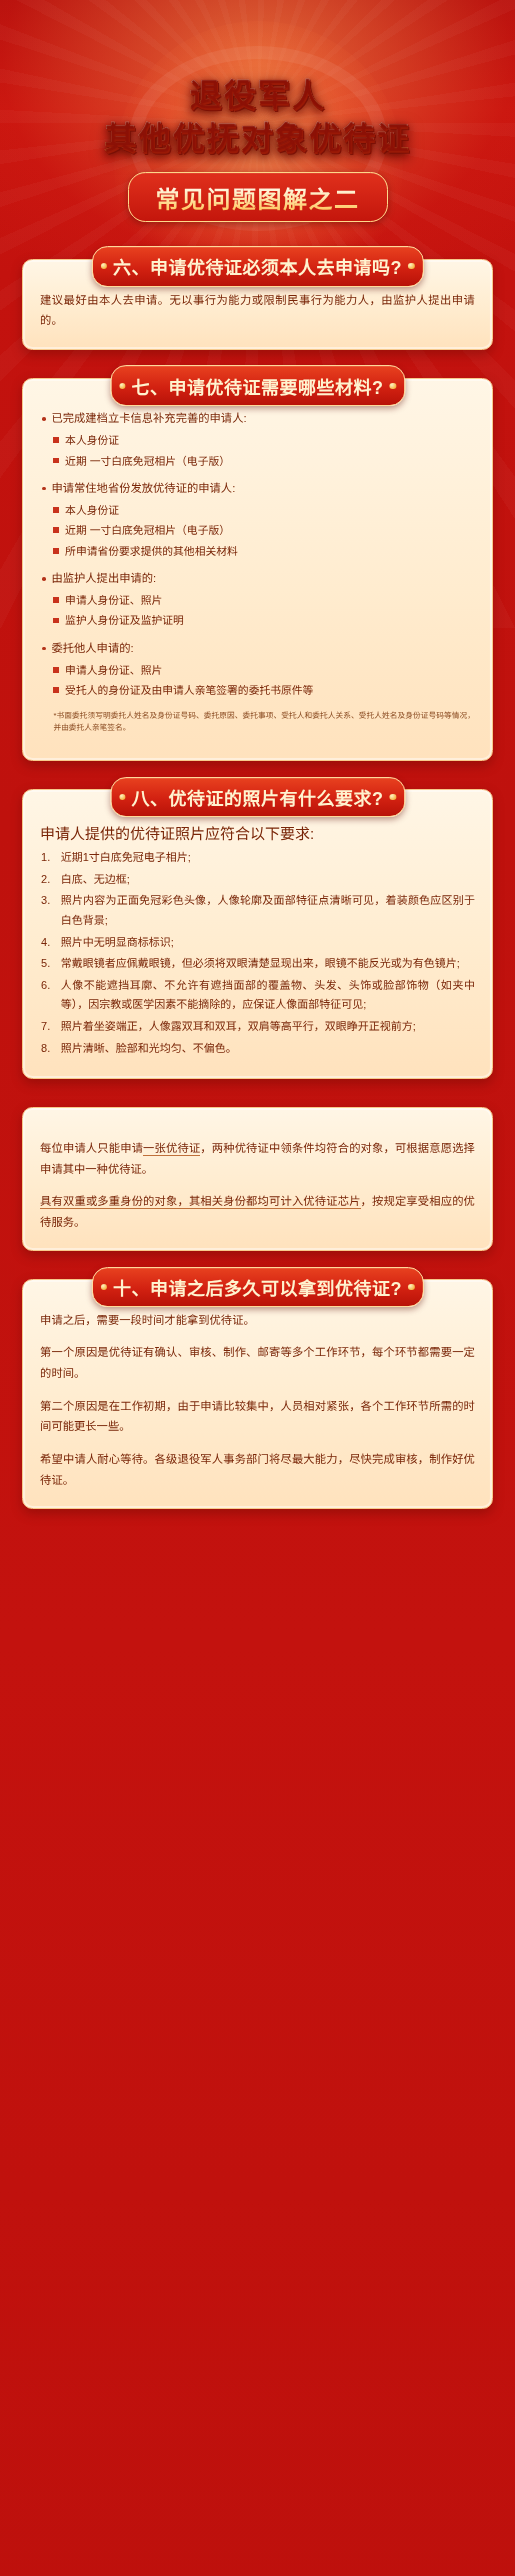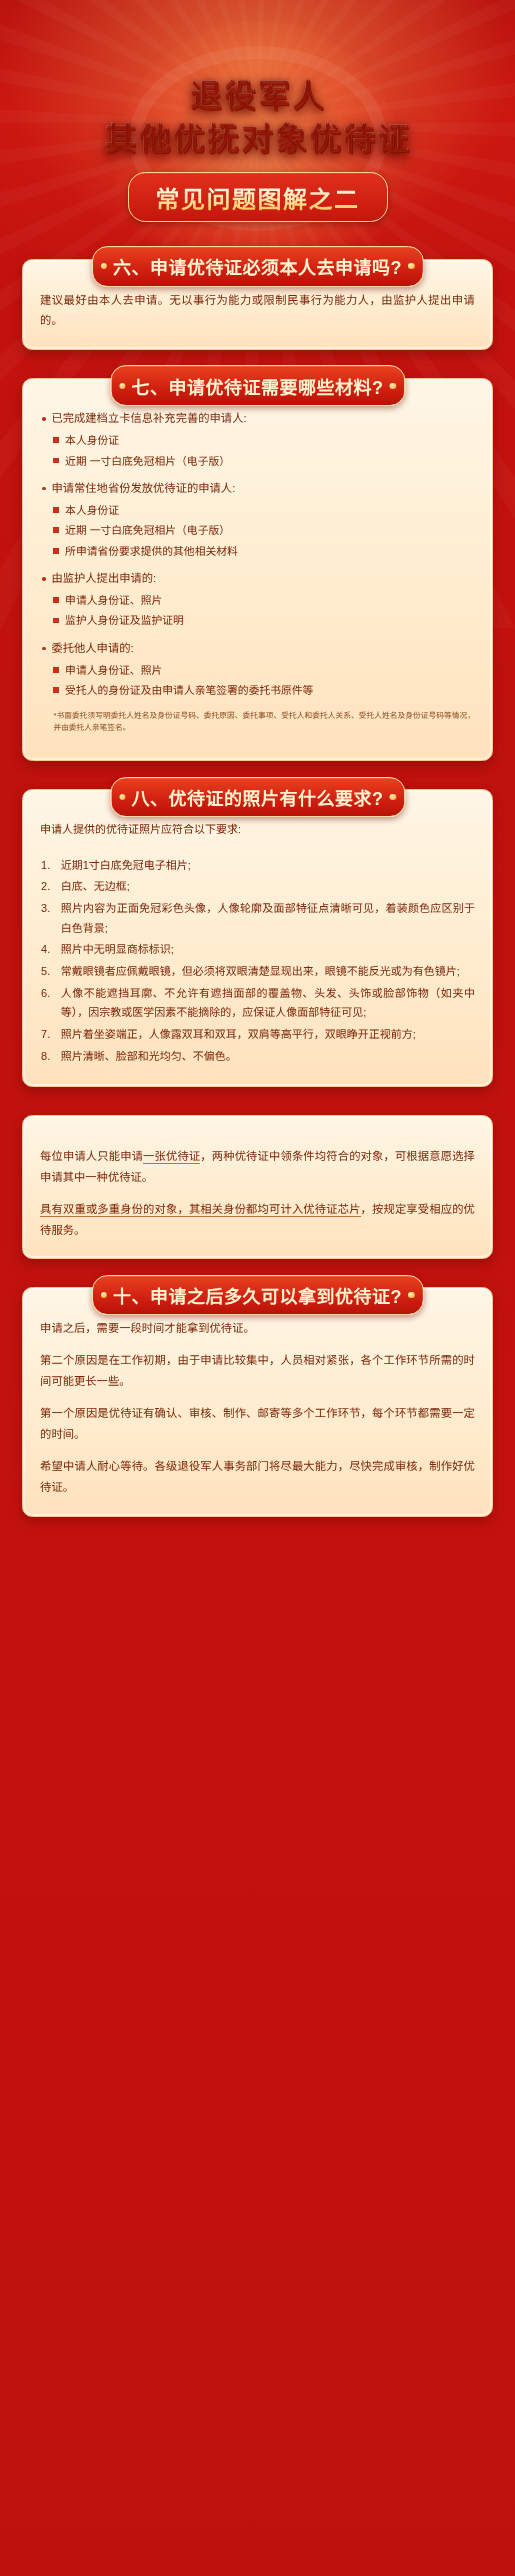--- a/index.html
+++ b/index.html
@@ -54,21 +54,21 @@
     pointer-events: none;
   }
 
   
   .hero {
     position: relative;
     padding: 77px 0 20.6px 0;
     text-align: center;
   }
   .hero-line1, .hero-line2 {
-    font-weight: normal;
+    font-weight: bold;
     letter-spacing: 2.1px;
     line-height: 1.18;
     color: #fff7d8;
     text-shadow:
       0 0 1px #8c1106,
       1px 1.5px 0 #9b1a07,
       0 2.6px 7.2px rgba(90,10,0,0.65);
     background: linear-gradient(180deg, #fffdf2 0%, #ffeec0 45%, #ffc861 75%, #f9a63c 100%);
     -webkit-background-clip: text;
     background-clip: text;
@@ -207,24 +207,24 @@
     padding-left: 20.6px;
     position: relative;
     text-align: justify;
   }
   .num-item .n {
     position: absolute;
     left: 1px;
     top: 0;
   }
   .lead {
-    font-size: 11px;
+    font-size: 15px;
     color: #7a2608;
     line-height: 1.8;
-    margin: 0 0 16px 0;
+    margin: 0 0 1px 0;
   }
 
   .footer-space { height: 20.6px; }
 </style>
 </head>
 <body>
 
 <div class="page">
   <div class="rays"></div>
   <div class="glow-circle"></div>
@@ -297,21 +297,21 @@
         <span>每位申请人只能申请</span><span class="u-line">一张优待证</span><span>，两种优待证中领条件均符合的对象，可根据意愿选择申请其中一种优待证。</span>
       </p>
       <p class="para">
         <span class="u-line">具有双重或多重身份的对象，其相关身份都均可计入优待证芯片</span><span>，按规定享受相应的优待服务。</span>
       </p>
     </section>
 
     <section class="card">
       <div class="card-title">十、申请之后多久可以拿到优待证?</div>
       <p class="para">申请之后，需要一段时间才能拿到优待证。</p>
+      <p class="para">第一个原因是优待证有确认、审核、制作、邮寄等多个工作环节，每个环节都需要一定的时间。</p>
       <p class="para">第二个原因是在工作初期，由于申请比较集中，人员相对紧张，各个工作环节所需的时间可能更长一些。</p>
-      <p class="para">第一个原因是优待证有确认、审核、制作、邮寄等多个工作环节，每个环节都需要一定的时间。</p>
       <p class="para">希望中请人耐心等待。各级退役军人事务部门将尽最大能力，尽快完成审核，制作好优待证。</p>
     </section>
 
     <div class="footer-space"></div>
   </div>
 </div>
 
 
 </body></html>

